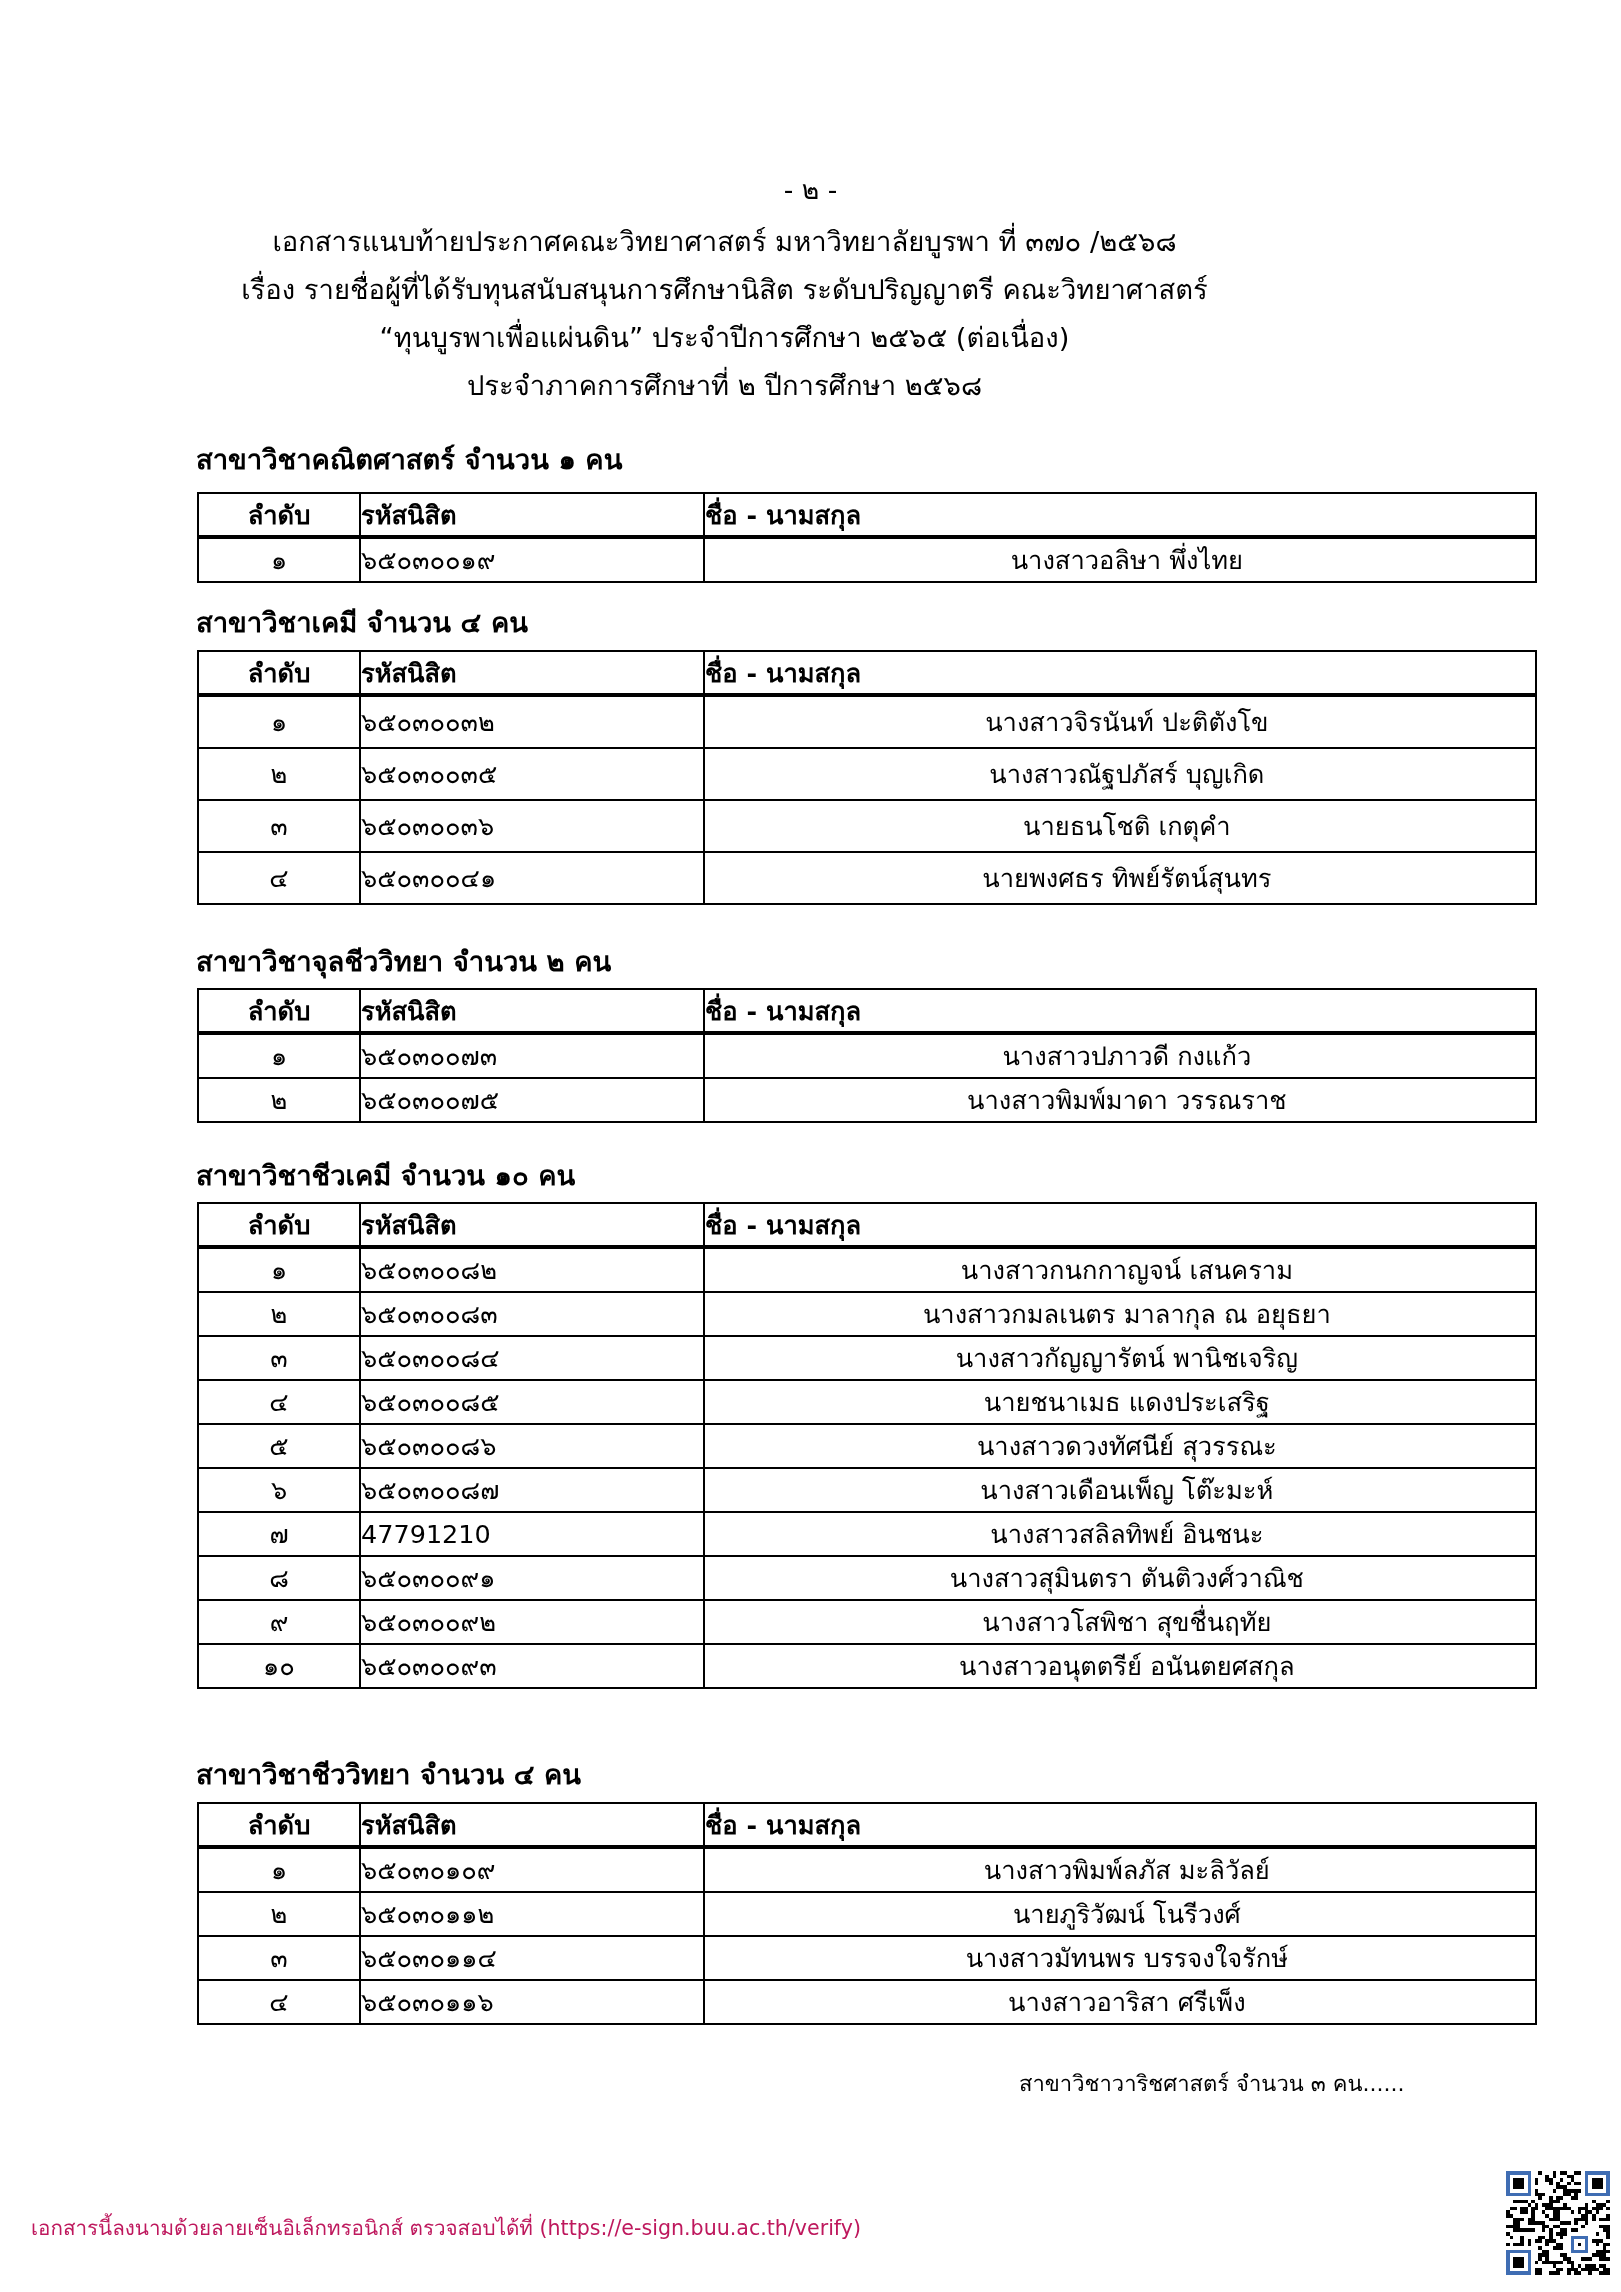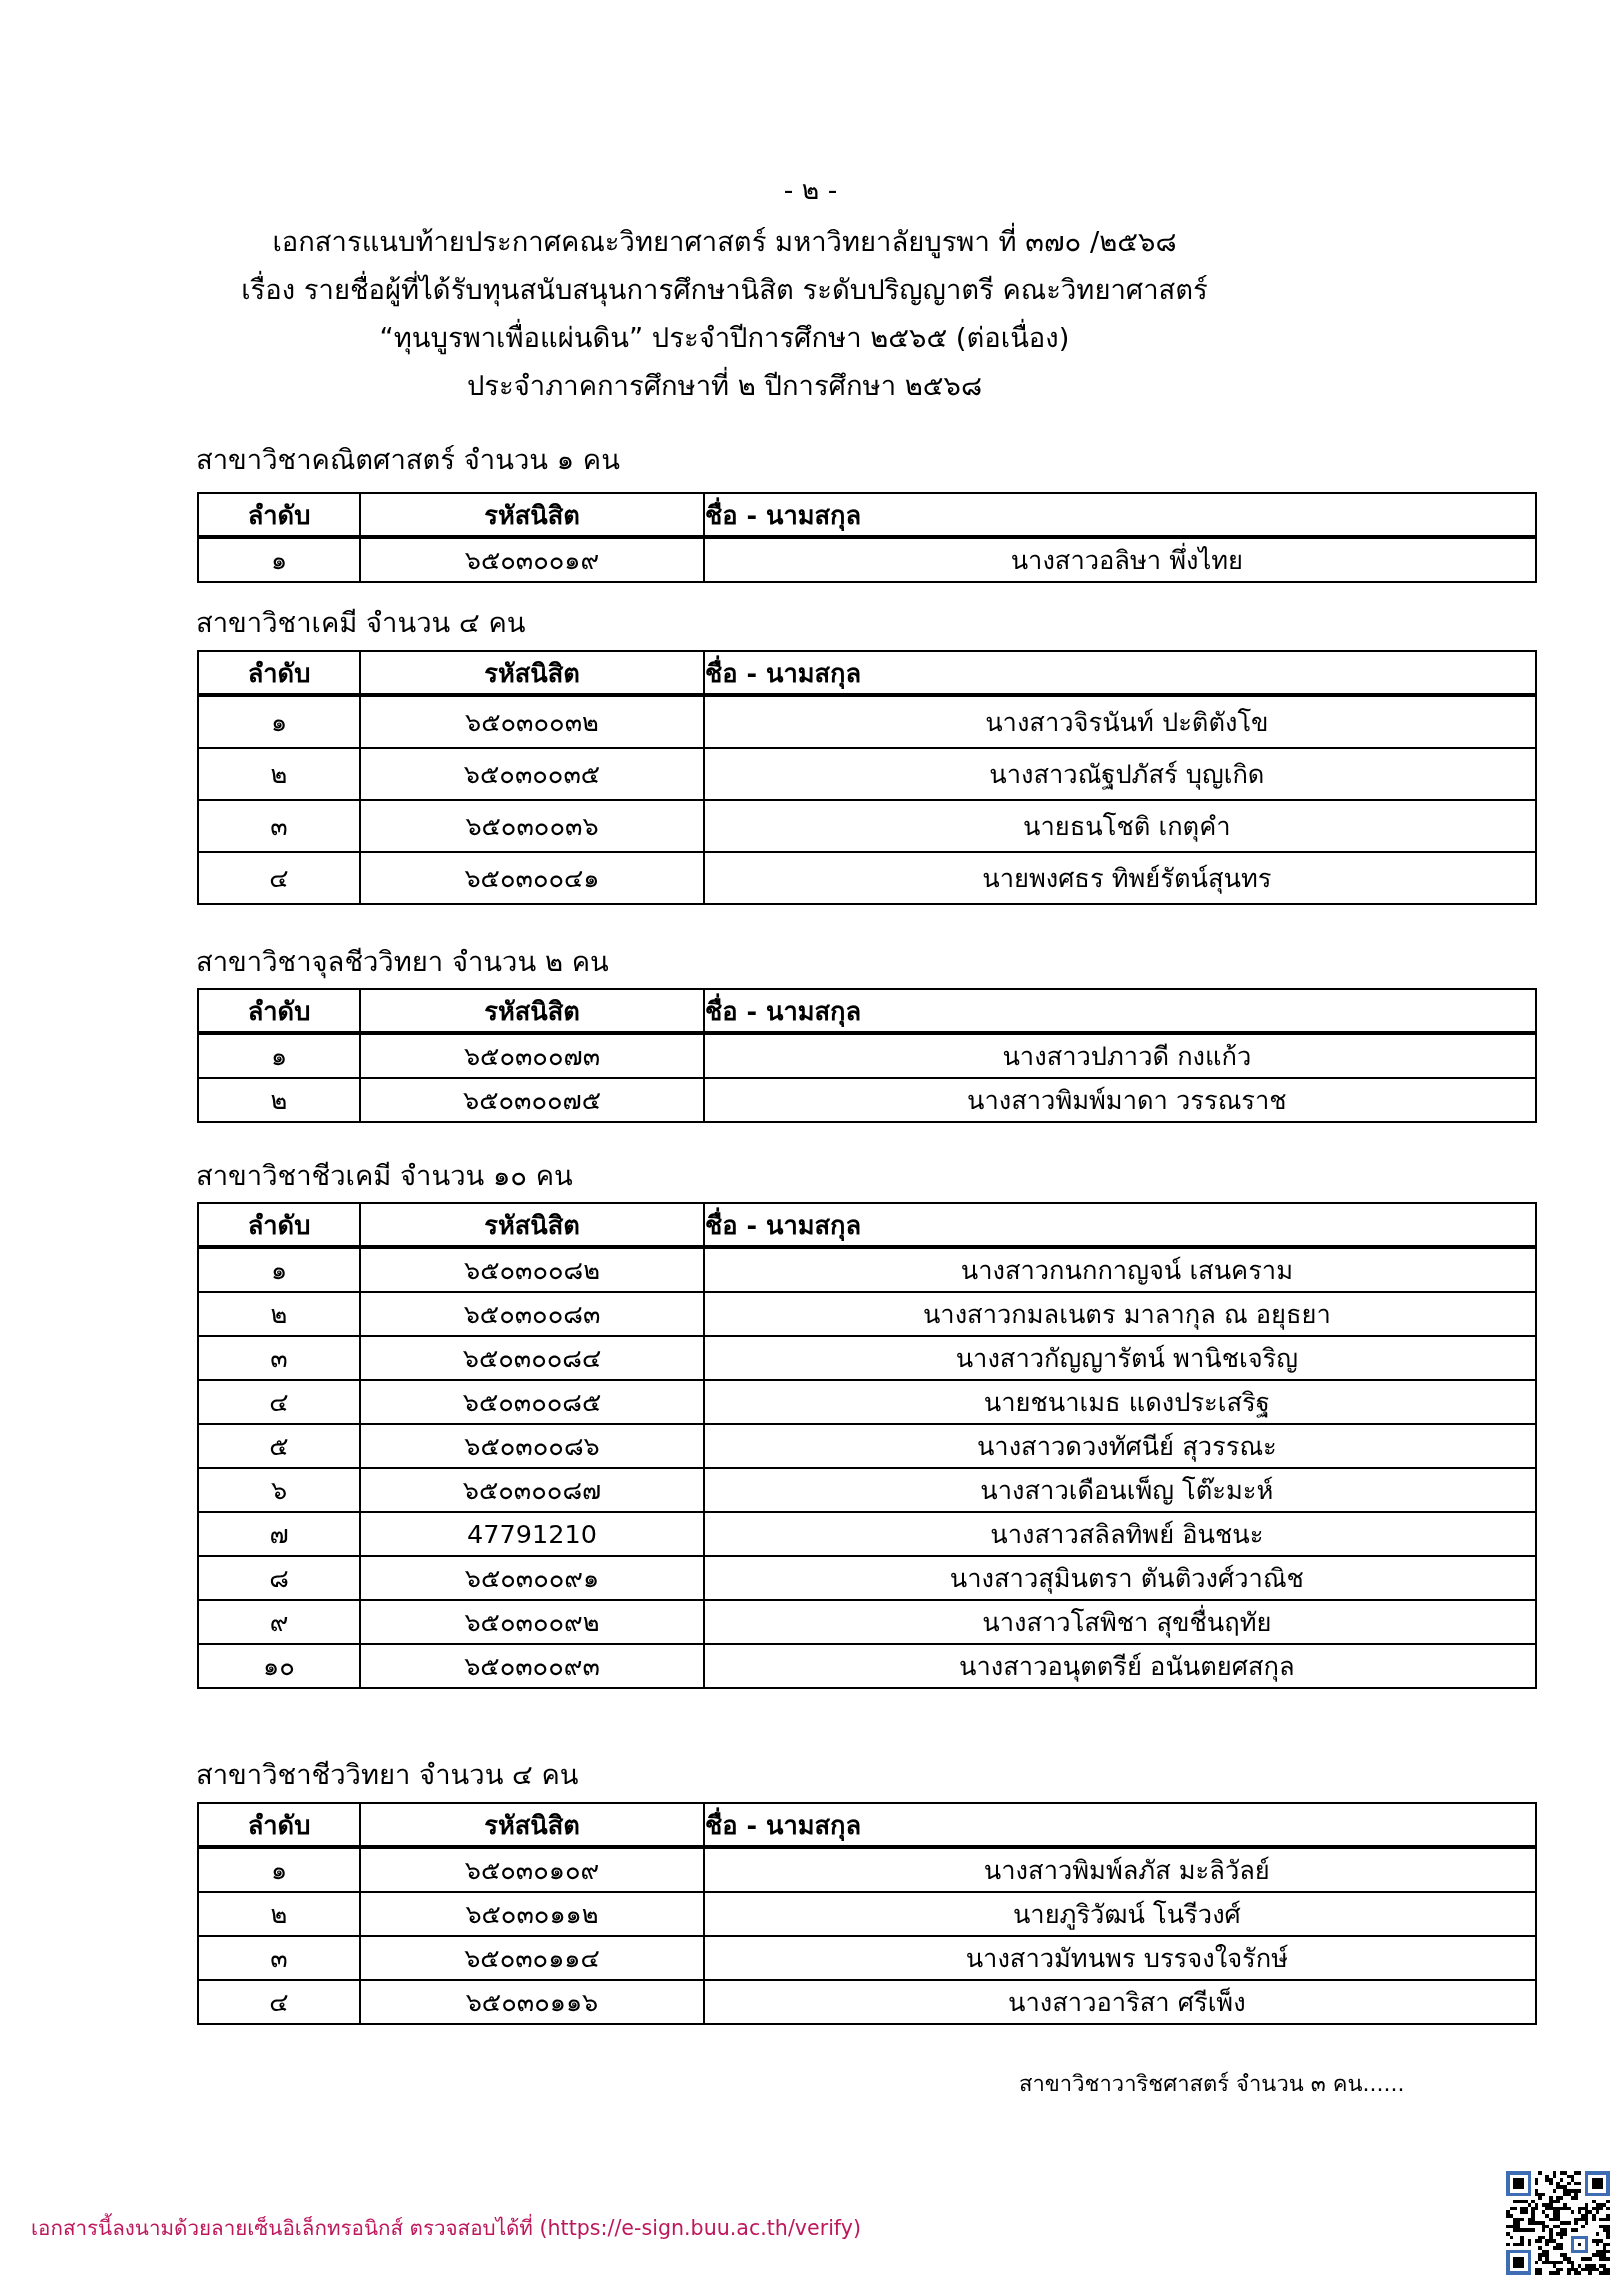--- a/index.html
+++ b/index.html
@@ -11,35 +11,35 @@
   .page-number {
     position: absolute; top: 169px; left: 0; width: 1621px;
     text-align: center; font-size: 26.5px;
   }
   .title-block {
     position: absolute; top: 218px; left: 0; width: 1449px;
     text-align: center; font-size: 27.4px; line-height: 48px;
   }
   .title-block div { white-space: nowrap; }
   .section-heading {
-    position: absolute; left: 196px; font-size: 27.4px; font-weight: normal;
+    position: absolute; left: 196px; font-size: 27.4px; font-weight: bold;
     white-space: nowrap; line-height: 33px;
   }
   table.roster {
     position: absolute; left: 197px; width: 1340px;
     border-collapse: collapse; table-layout: fixed;
     font-size: 25.5px;
   }
   table.roster th, table.roster td {
     border: 2.9px solid #000; padding: 0; overflow: hidden; white-space: nowrap;
   }
   table.roster th { font-weight: bold; text-align: center; height: 41px; }
   table.roster thead tr { border-bottom: 4.9px solid #000; }
   table.roster th:nth-child(1), table.roster td:nth-child(1) { width: 160px; text-align: center; }
-  table.roster th:nth-child(2), table.roster td:nth-child(2) { width: 342px; text-align: center; }
+  table.roster th:nth-child(2), table.roster td:nth-child(2) { width: 342px; text-align: left; }
   table.roster th:nth-child(3) { text-align: left; }
   table.roster td:nth-child(3) { text-align: center; padding-left: 13.7px; }
   table.roster td { height: 42px; vertical-align: middle; }
   table.tall td { height: 50px; }
   .continuation {
     position: absolute; top: 2066px; left: 1019px; font-size: 22px; white-space: nowrap;
   }
   .footer-note {
     position: absolute; top: 2211px; left: 31px; font-size: 20.6px;
     white-space: nowrap;

